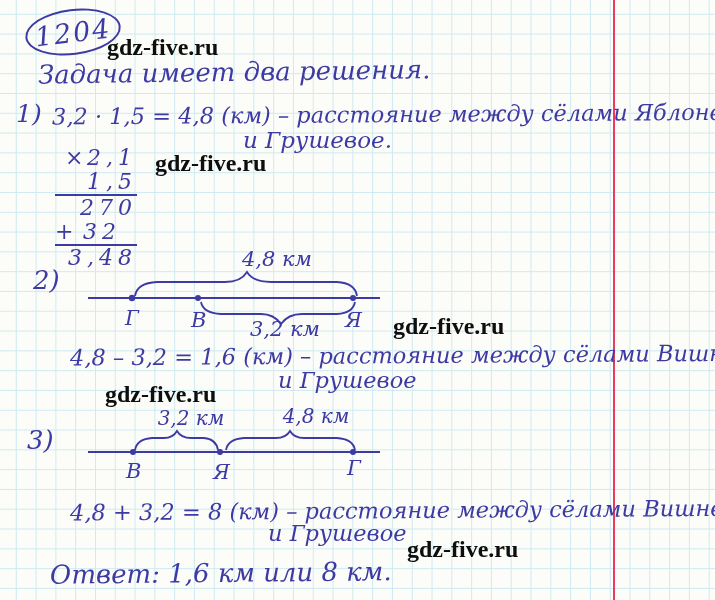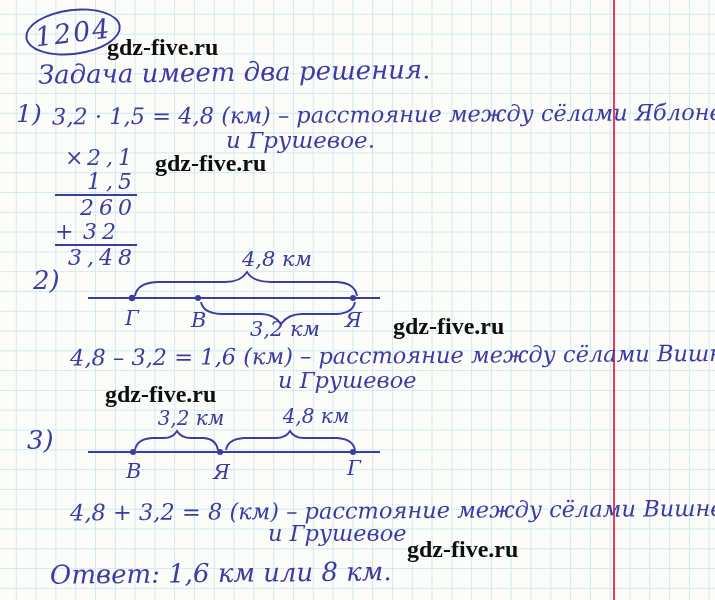--- a/index.html
+++ b/index.html
@@ -29,21 +29,21 @@
   .problem-oval{
     position:absolute;left:25px;top:9px;width:92px;height:42px;
     border:2.5px solid #3d3aa3;border-radius:50%;
     transform:rotate(-7deg);
     display:flex;align-items:center;justify-content:center;
     font-size:27px;letter-spacing:2px;z-index:2;color:#3d3aa3;font-style:italic;
   }
   .intro{left:38px;top:57px;font-size:26px;transform:rotate(-0.8deg);}
   .s1-label{left:16px;top:99px;font-size:25px;}
   .s1-line1{left:52px;top:101px;font-size:22.5px;transform:rotate(-0.4deg);}
-  .s1-line2{left:226px;top:127px;font-size:23px;}
+  .s1-line2{left:243px;top:127px;font-size:23px;}
   .mult{
     position:absolute;left:55px;top:146px;width:82px;font-size:22px;
     text-align:right;letter-spacing:5px;line-height:24px;z-index:2;
     color:#3d3aa3;font-style:italic;
   }
   .mrow{position:relative;height:24px;}
   .mrow .sign{position:absolute;left:10px;letter-spacing:0;}
   .mrow .plus{left:0px;}
   .mrow.rule1{border-bottom:2px solid #3d3aa3;text-align:right;}
   .mrow .shift{padding-right:16px;}
@@ -76,21 +76,21 @@
 
   <div class="mult">
     <div class="mrow">
       <span class="sign">×</span>
       <span>2,1</span>
     </div>
     <div class="mrow rule1">
       <span>1,5</span>
     </div>
     <div class="mrow">
-      <span>260</span>
+      <span>270</span>
     </div>
     <div class="mrow rule1">
       <span class="sign plus">+</span>
       <span class="shift">32</span>
     </div>
     <div class="mrow">
       <span>3,48</span>
     </div>
   </div>
 

